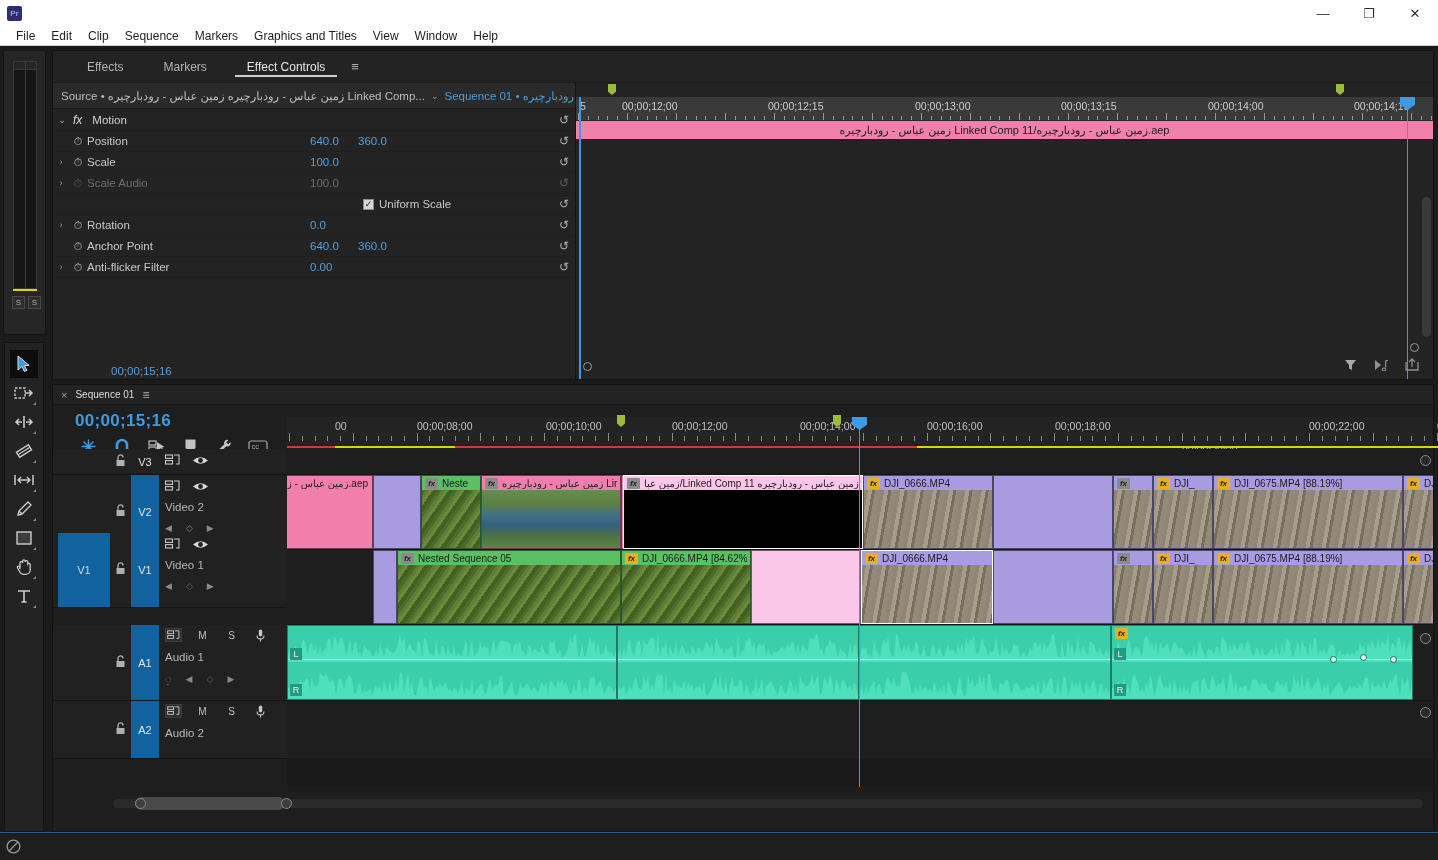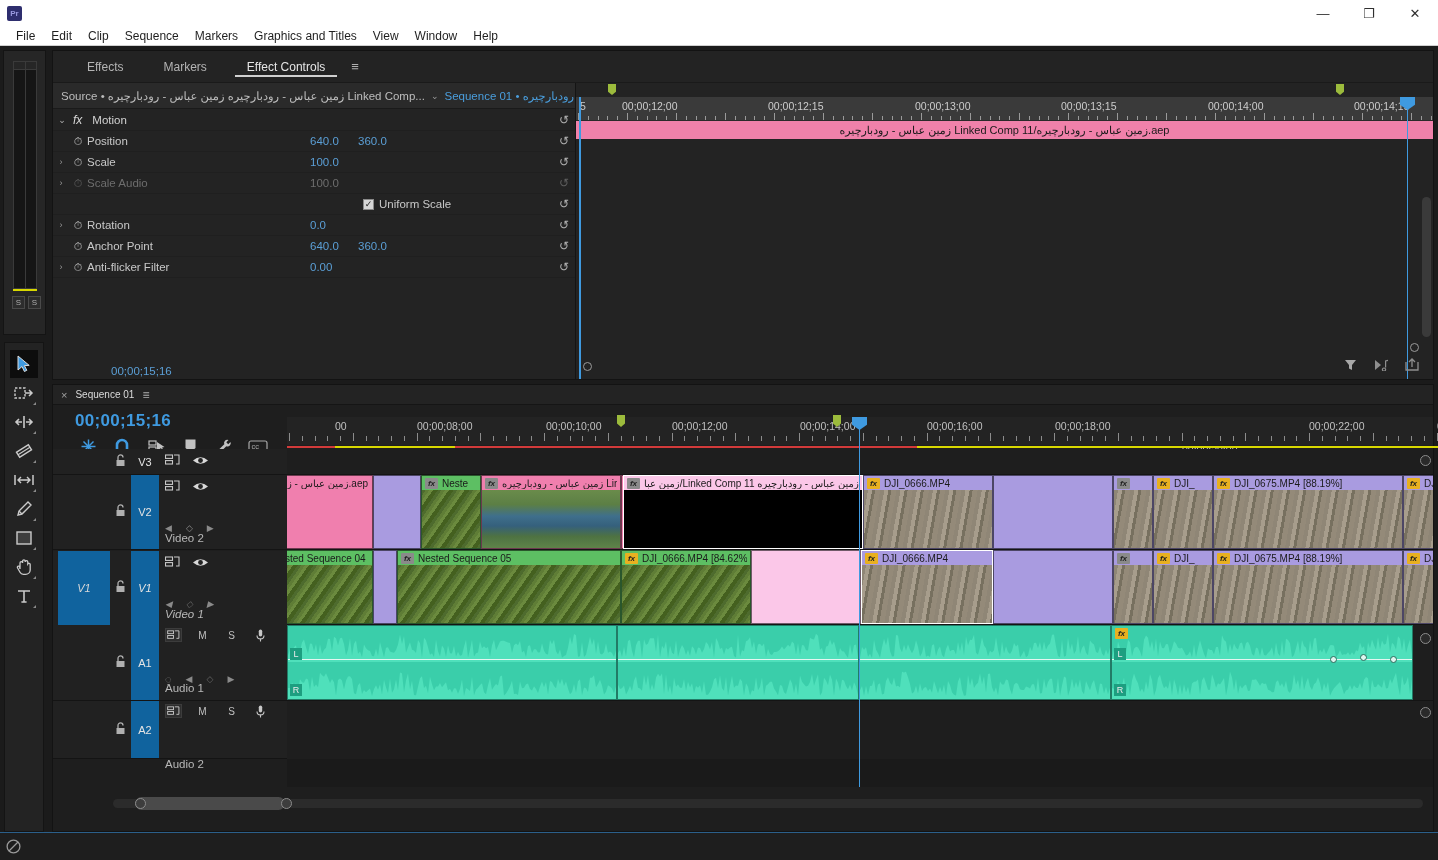--- a/index.html
+++ b/index.html
@@ -141,21 +141,21 @@
   .thead{ position:absolute; left:0; width:234px; border-bottom:1px solid #141414; background:#212121;}
   .tgt-src{ position:absolute; left:5px; width:52px; top:0; bottom:0; background:#1e1e1e;}
   .tgt-src.on{ background:#10639e;}
   .tgt-src span{ position:absolute; top:50%; left:50%; transform:translate(-50%,-50%);
                  font-size:11px; color:#d8d8d8;}
   .lock{ position:absolute; left:62px; top:50%; transform:translateY(-50%);}
   .tnum{ position:absolute; left:78px; width:28px; top:0; bottom:0; background:#10639e;
          display:flex; align-items:center; justify-content:center; font-size:11px; color:#e4e4e4;}
   .tnum.off{ background:#212121;}
   .ticons{ position:absolute; left:112px; top:3px; display:flex; gap:12px; align-items:center;}
-  .tname{ position:absolute; left:112px; top:26px; font-size:11.5px; color:#b8b8b8;margin-top:31px;}
+  .tname{ position:absolute; left:112px; top:26px; font-size:11.5px; color:#b8b8b8;}
   .tkeys{ position:absolute; left:112px; top:48px; display:flex; gap:14px; align-items:center;
           color:#8a8a8a; font-size:9px;}
   .abtn{ width:17px;height:14px; display:flex;align-items:center;justify-content:center;
          font-size:10px; color:#c0c0c0;}
   .abtn.boxed{ background:#2e2e2e; border:1px solid #3c3c3c;}
   
   #tl-clips{ position:absolute; left:234px; top:64px; right:0; bottom:44px; overflow:hidden;
              background:#1a1a1a;}
   .trackband{ position:absolute; left:0; right:0; }
   .clip{ position:absolute; top:0; bottom:0; overflow:hidden; border:1px solid rgba(0,0,0,.55);}
@@ -750,21 +750,21 @@
           </span>
         </div>
         <div class="tname">Video 2</div>
         <div class="tkeys">
           <span>◀</span>
           <span>◇</span>
           <span>▶</span>
         </div>
       </div>
 
-      <div class="thead" style="top:102px;height:75px;font-style:italic;">
+      <div class="thead" style="top:84px;height:75px;">
         <div class="tgt-src on">
             <span>V1</span>
           </div>
         <div class="lock">
           <svg width="11" height="13" viewBox="0 0 11 13">
               <path d="M3 6 L3 3.4 a2.5 2.5 0 0 1 5 0" fill="none" stroke="#b0b0b0" stroke-width="1.3"></path>
               <rect x="1.5" y="6" width="8" height="6" fill="#b0b0b0"></rect>
             </svg>
         </div>
         <div class="tnum">
@@ -941,26 +941,20 @@
           </div>
           <div class="clip clip-purple" style="left: 1116px; width: 90px;">
             <div class="hdr">
               <span class="fxbadge y">fx</span>
               <span style="overflow: hidden; text-overflow: clip; white-space: nowrap;">DJI_0676</span>
             </div>
             <div class="thumb" style="background:repeating-linear-gradient(100deg,#8f8676 0 4px,#a79d8c 4px 8px,#77705f 8px 11px,#948a79 11px 16px);"></div>
           </div>
         </div>
       <div class="trackband" id="band-v1" style="top:101px;height:75px;background:#1e1e1e;border-bottom:1px solid #141414;">
-          <div class="clip clip-green" style="left: -6px; width: 92px;">
-            <div class="hdr">
-              <span style="overflow: hidden; text-overflow: clip; white-space: nowrap;">sted Sequence 04</span>
-            </div>
-            <div class="thumb" style="background:repeating-linear-gradient(125deg,#4e6b2e 0 3px,#5f7d36 3px 6px,#6b8a3e 6px 9px,#44601f 9px 13px);"></div>
-          </div>
           <div class="clip clip-purple" style="left: 86px; width: 24px;">
             <div class="hdr">
               <span style="overflow: hidden; text-overflow: clip; white-space: nowrap;"></span>
             </div>
           </div>
           <div class="clip clip-green" style="left: 110px; width: 224px;">
             <div class="hdr">
               <span class="fxbadge">fx</span>
               <span style="overflow: hidden; text-overflow: clip; white-space: nowrap;">Nested Sequence 05</span>
             </div>

